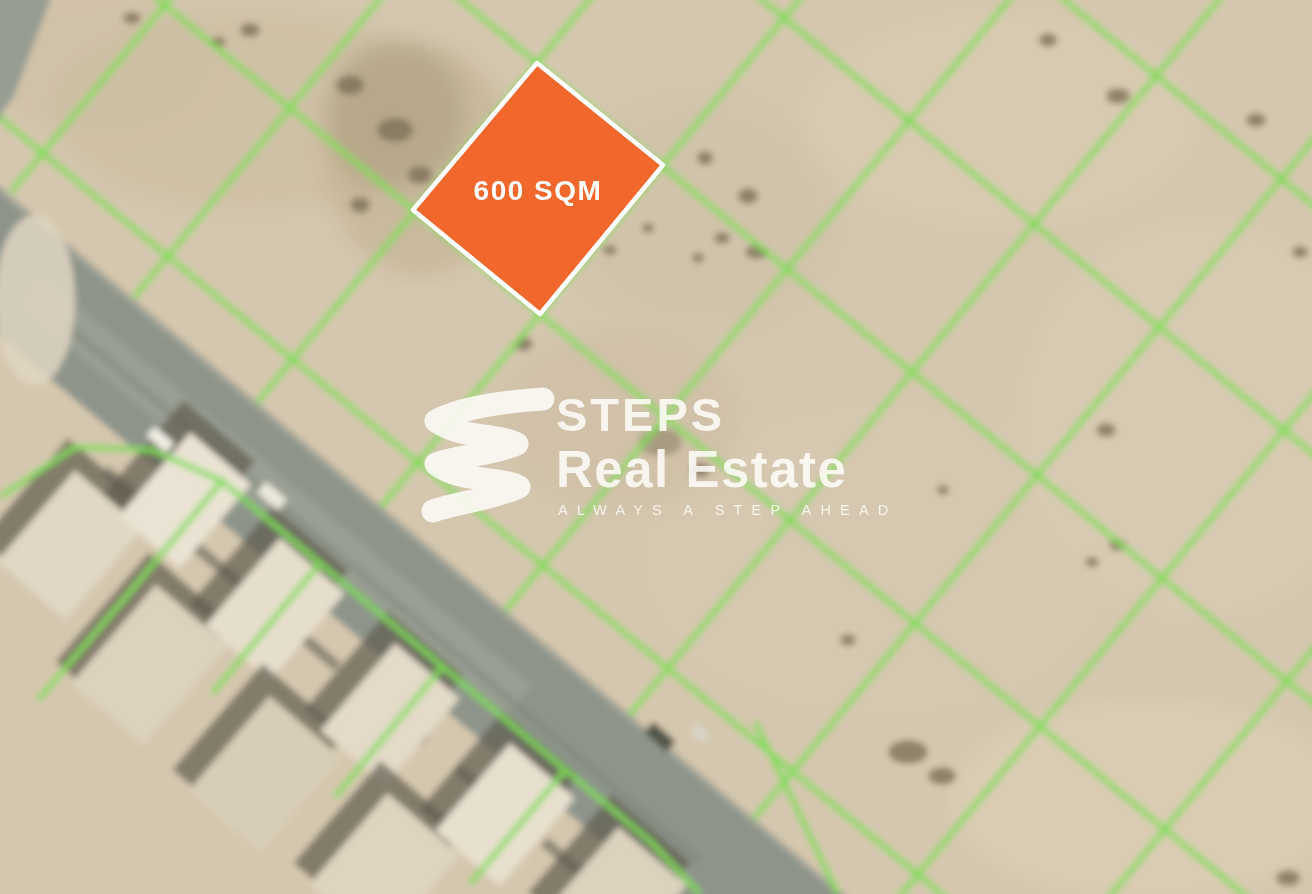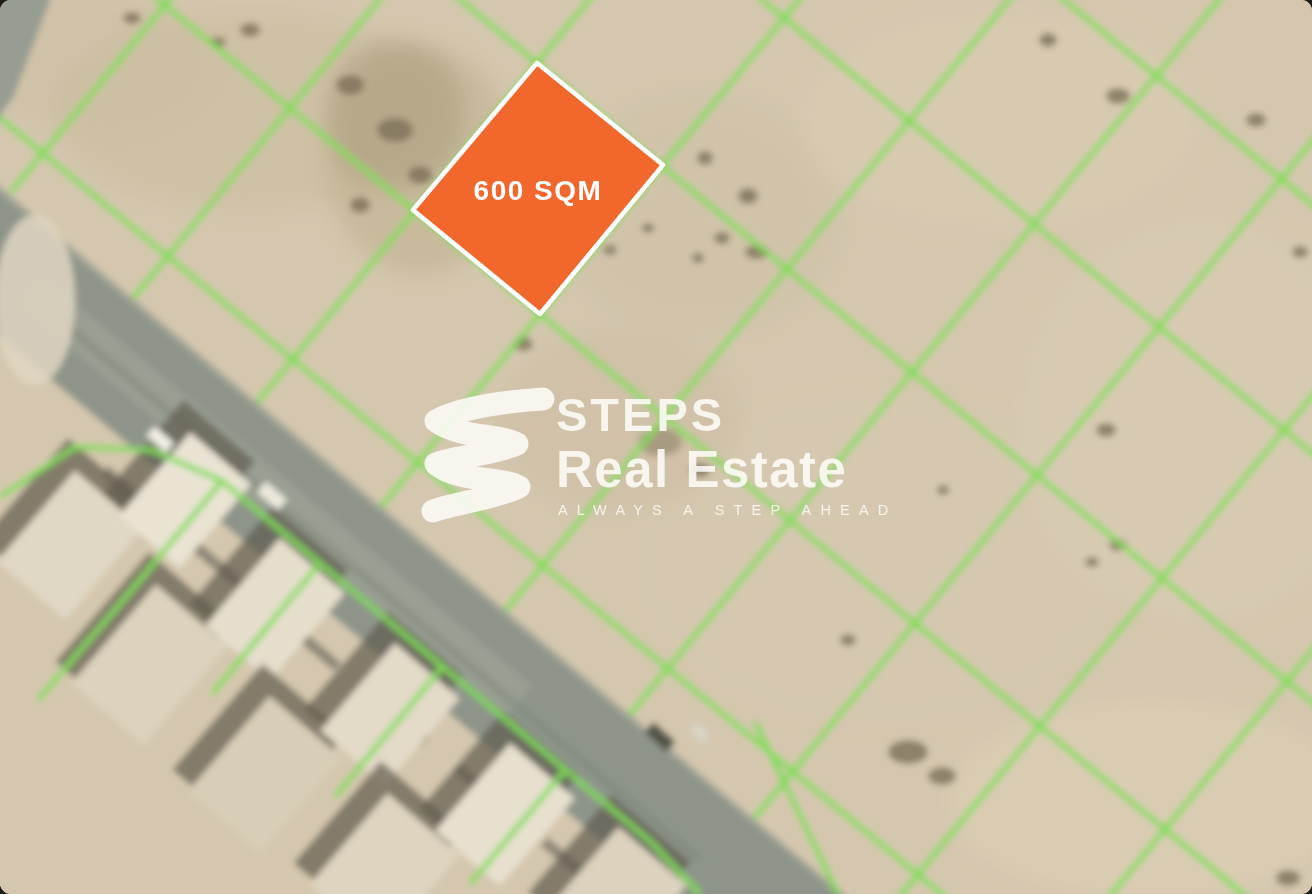--- a/index.html
+++ b/index.html
@@ -1,20 +1,19 @@
 <!DOCTYPE html>
 <html><head>
 <meta charset="utf-8">
 <style>
   html,body{margin:0;padding:0;background:#1f1d1a;}
   .stage{
     position:relative;width:1312px;height:894px;overflow:hidden;
     font-family:"Liberation Sans","DejaVu Sans",sans-serif;
     background:#d5c7af;
-    border-radius:11px;
   }
   .stage svg{display:block;width:1312px;height:894px;}
   .plot-label{
     font-family:"Liberation Sans","DejaVu Sans",sans-serif;
     font-weight:bold;font-size:28px;letter-spacing:1.5px;fill:#ffffff;
   }
   .brand-steps{
     font-family:"Liberation Sans","DejaVu Sans",sans-serif;
     font-weight:bold;font-size:47px;letter-spacing:3px;fill:#fdfcf7;
   }

